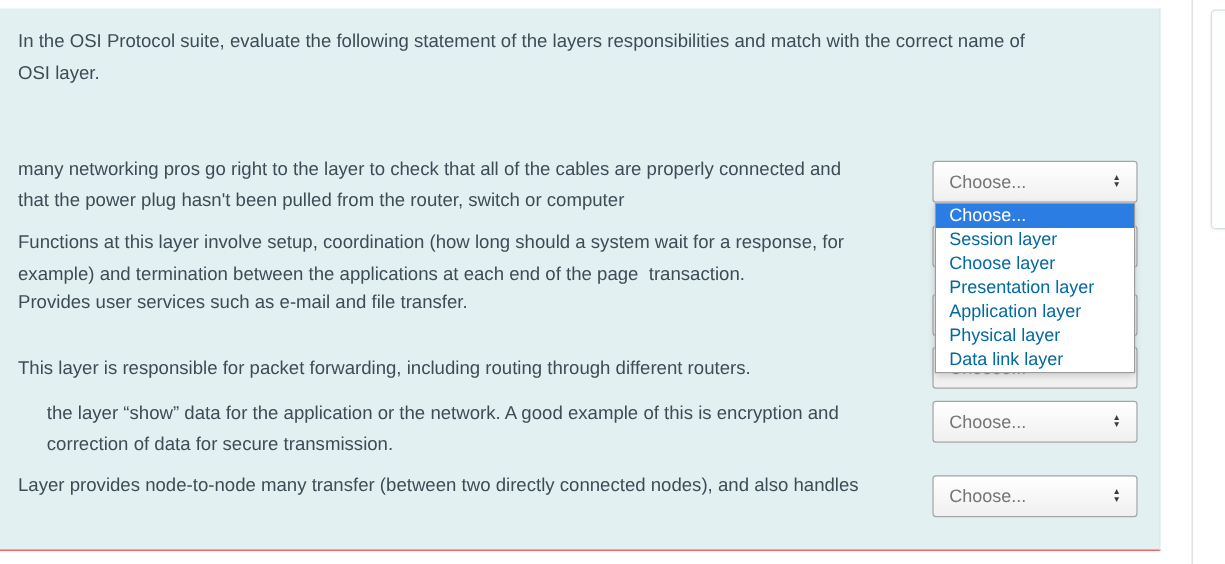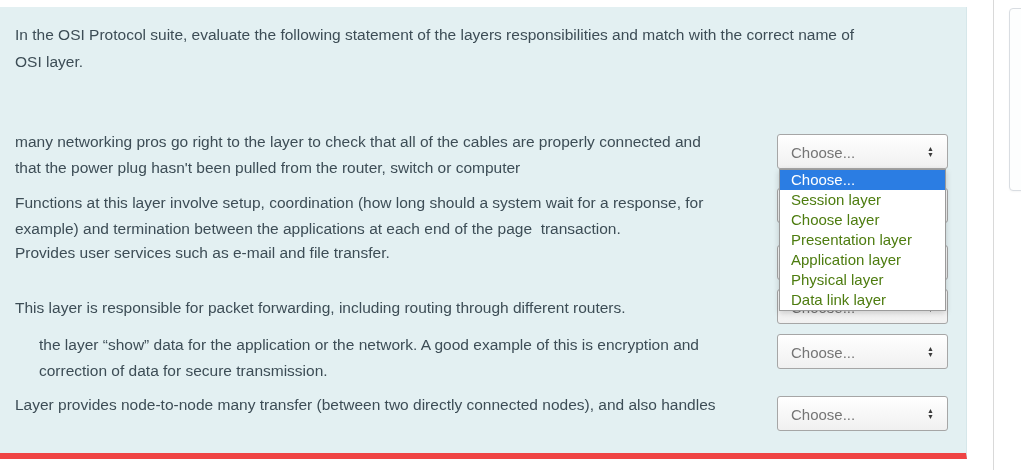--- a/index.html
+++ b/index.html
@@ -10,21 +10,21 @@
     font-family: "Liberation Sans", "DejaVu Sans", sans-serif;
     position: relative;
   }
   .question-card {
     position: absolute;
     left: 0; top: 7;
     top: 7px;
     width: 967px; height: 452px;
     background: #e3f0f2;
     border-right: 1px solid #d6e7ea;
-    border-bottom: 6px solid #ef4444;
+    border-bottom: 1px solid #ef4444;
   }
   .prompt {
     position: absolute;
     left: 15px; top: 14px;
     color: #3d4d56;
     font-size: 15.5px;
     line-height: 27px;
   }
   .stmt {
     position: absolute;
@@ -84,21 +84,21 @@
     background: #ffffff;
     border: 1px solid #9b9b9b;
     box-shadow: 0 2px 6px rgba(0,0,0,0.18);
     z-index: 5;
   }
   .dropdown-item {
     height: 20px;
     line-height: 20px;
     padding-left: 11px;
     font-size: 15px;
-    color: #4d7c0f;
+    color: #0369a1;
     white-space: pre;
     cursor: default;
   }
   .dropdown-item.highlighted {
     background: #2b7de3;
     color: #ffffff;
   }
 
   .page-divider {
     position: absolute;

